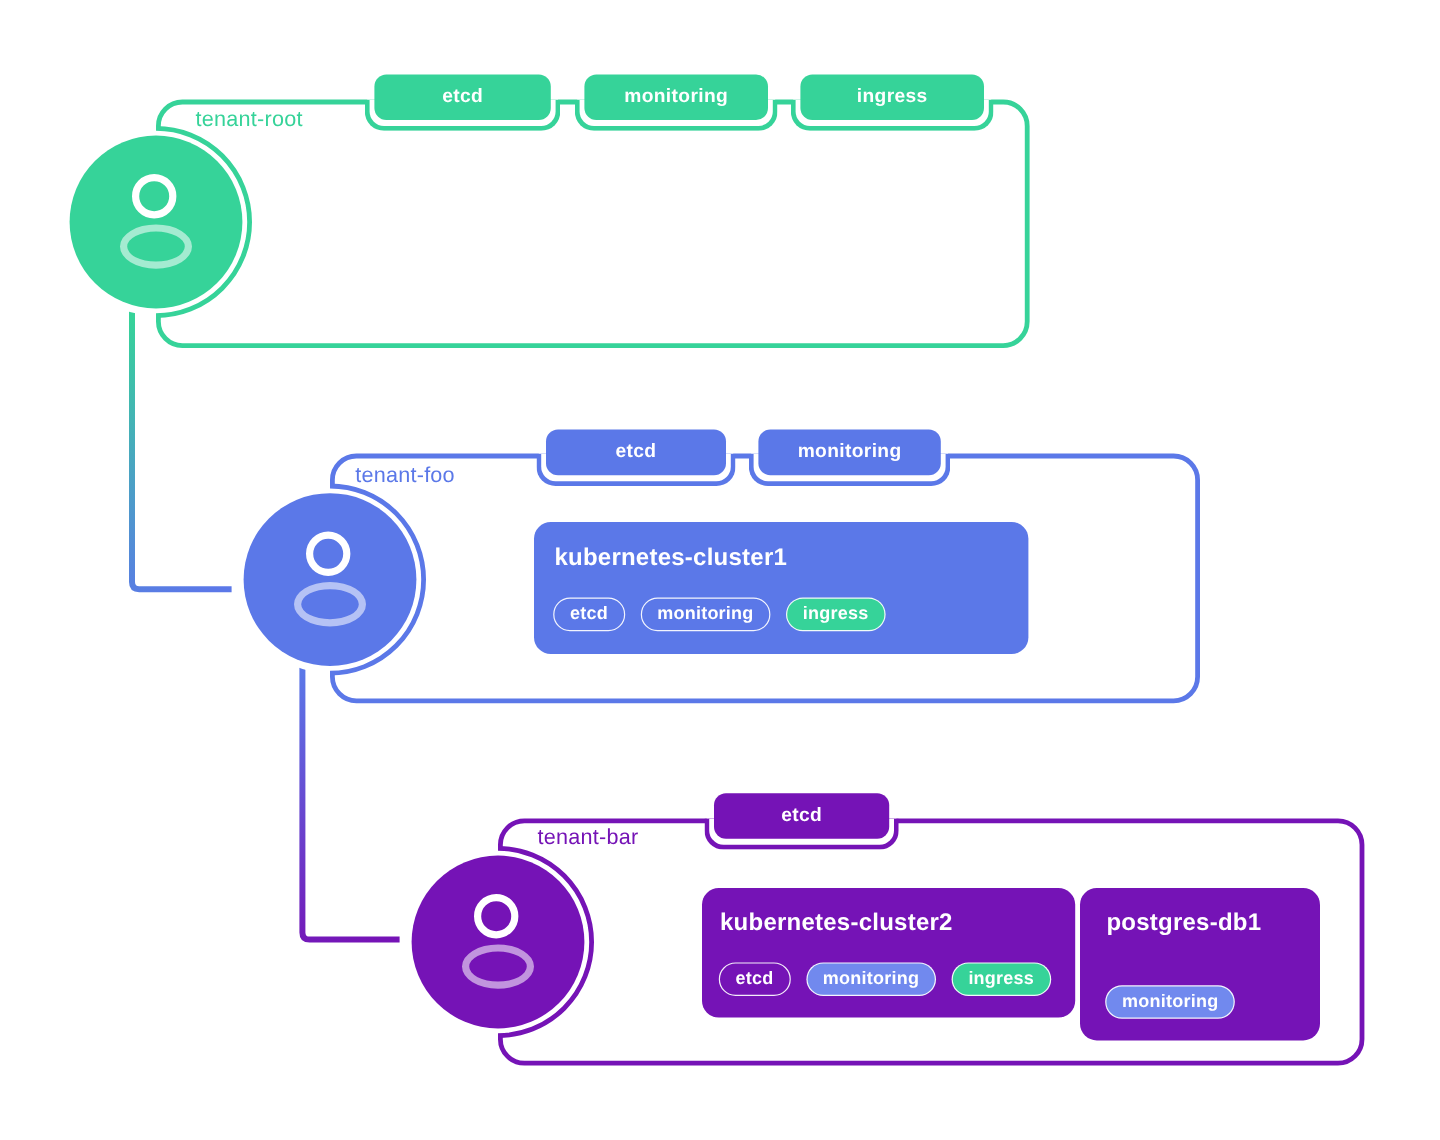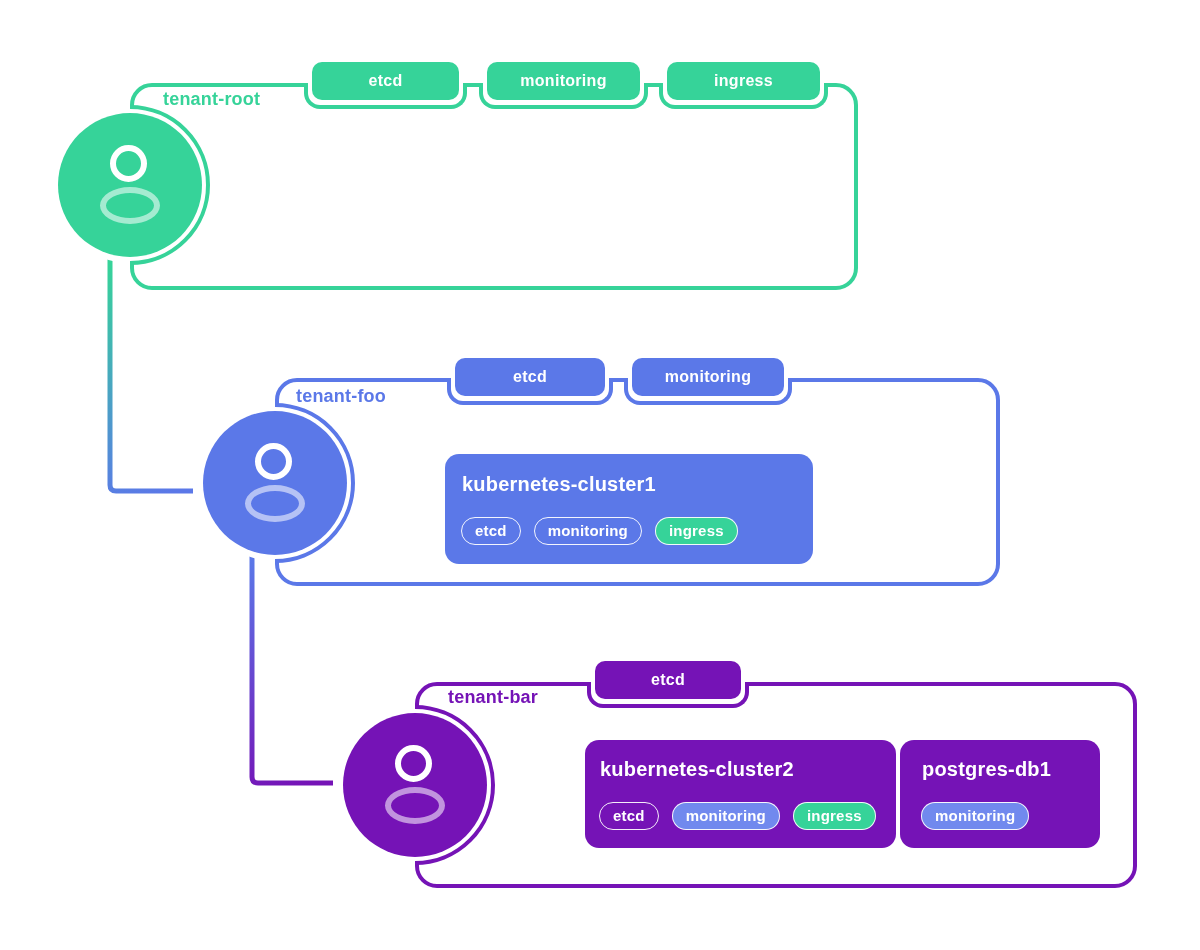--- a/index.html
+++ b/index.html
@@ -17,21 +17,21 @@
   .l1{stroke:url(#g1);} .l2{stroke:url(#g2);}
   #g1 stop.a{stop-color:var(--green);} #g1 stop.b{stop-color:var(--blue);}
   #g2 stop.a{stop-color:var(--blue);}  #g2 stop.b{stop-color:var(--purple);}
 
   .tenant-box{
     position:absolute;z-index:1;border:4px solid var(--c);
     border-radius:22px;background:transparent;box-sizing:border-box;
   }
   .tenant-label{
     position:absolute;z-index:2;color:var(--c);
-    font-size:18px;font-weight:bold;letter-spacing:.2px;white-space:nowrap;
+    font-size:18px;font-weight:normal;letter-spacing:.2px;white-space:nowrap;
   }
   
   .tag-cradle{
     position:absolute;z-index:2;background:#fff;box-sizing:border-box;
     border:0 solid var(--c);border-width:0 4px 4px 4px;
     border-bottom-left-radius:16px;border-bottom-right-radius:16px;
   }
   .tag-pill{
     position:absolute;z-index:3;background:var(--c);color:#fff;
     border-radius:10px;font-size:16px;font-weight:bold;letter-spacing:.3px;
@@ -123,21 +123,21 @@
   <div class="t-blue">
     <div class="tenant-box" style="left:275px;top:378px;width:725px;height:208px"></div>
     <div class="tenant-label" style="left:296px;top:386px">tenant-foo</div>
 
     <div class="tag-cradle" style="left:447px;top:378px;width:166px;height:27px"></div>
     <div class="tag-pill" style="left:455px;top:358px;width:150px;height:38px">etcd</div>
 
     <div class="tag-cradle" style="left:624px;top:378px;width:168px;height:27px"></div>
     <div class="tag-pill" style="left:632px;top:358px;width:152px;height:38px">monitoring</div>
 
-    <div class="card" style="left:445px;top:454px;width:368px;height:110px">
+    <div class="card" style="left:445px;top:435px;width:412px;height:110px">
       <div class="card-title">kubernetes-cluster1</div>
       <div class="card-pills">
         <span class="chip outline">etcd</span>
         <span class="chip outline">monitoring</span>
         <span class="chip green">ingress</span>
       </div>
     </div>
 
     <div class="avatar" style="left:203px;top:411px">
       <div class="person">
@@ -157,21 +157,21 @@
 
     <div class="card" style="left:585px;top:740px;width:311px;height:108px">
       <div class="card-title" style="left:15px;top:18px">kubernetes-cluster2</div>
       <div class="card-pills" style="left:14px;bottom:18px">
         <span class="chip outline">etcd</span>
         <span class="chip blue">monitoring</span>
         <span class="chip green">ingress</span>
       </div>
     </div>
 
-    <div class="card" style="left:900px;top:740px;width:200px;height:108px">
+    <div class="card" style="left:900px;top:740px;width:200px;height:127px">
       <div class="card-title" style="left:22px;top:18px">postgres-db1</div>
       <div class="card-pills" style="left:21px;bottom:18px">
         <span class="chip blue">monitoring</span>
       </div>
     </div>
 
     <div class="avatar" style="left:343px;top:713px">
       <div class="person">
         <div class="p-head"></div>
         <div class="p-body"></div>

